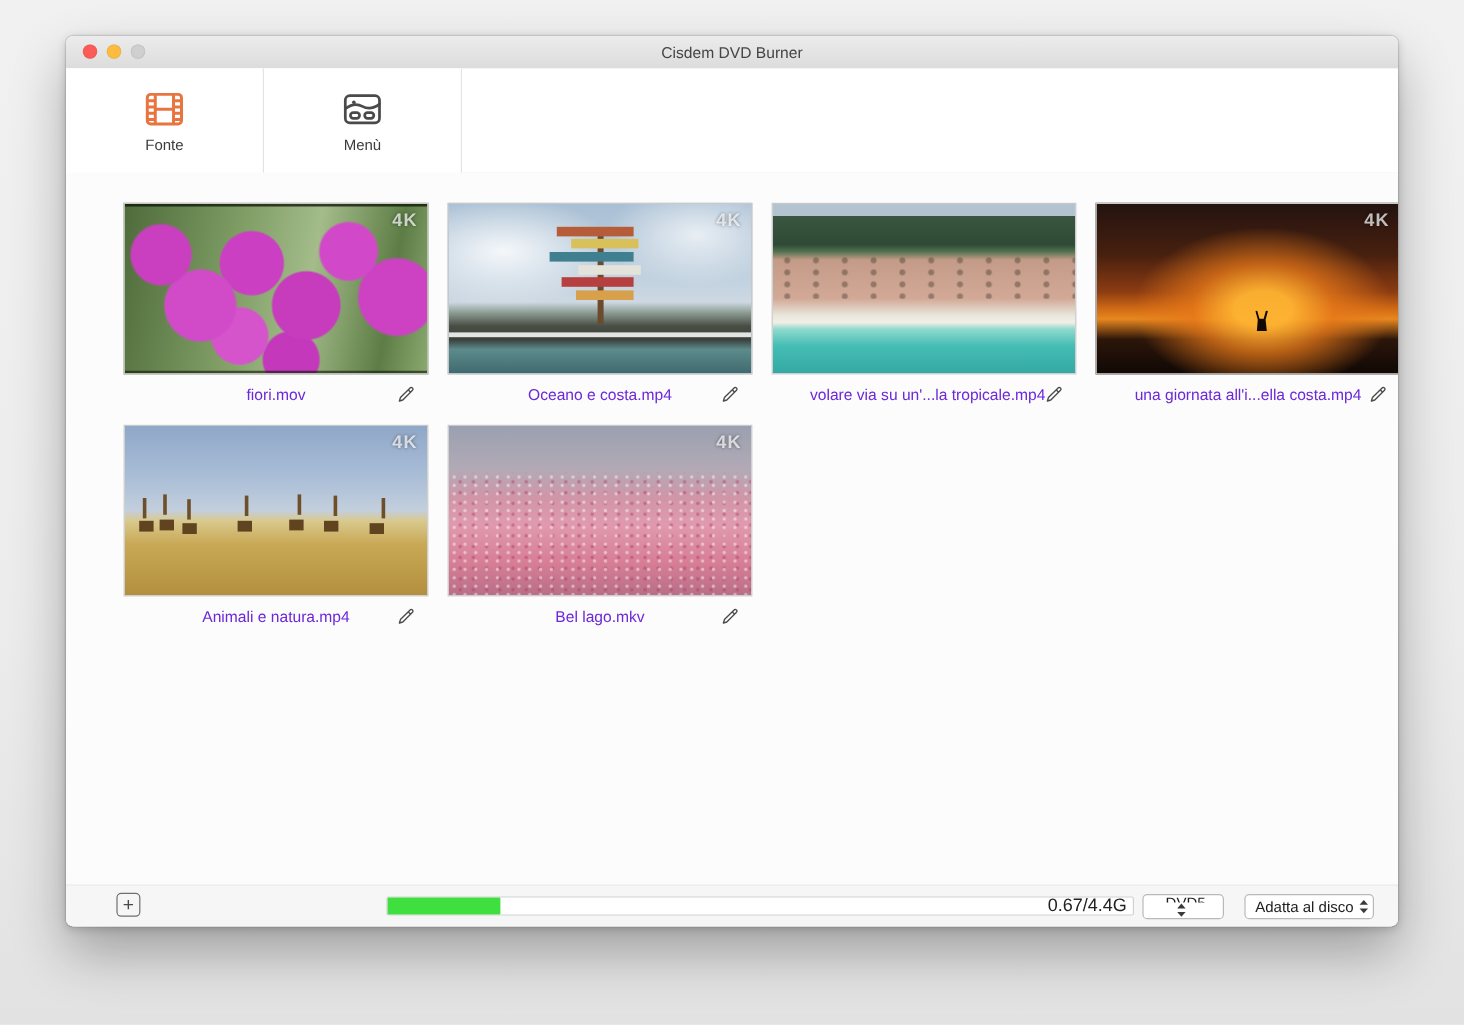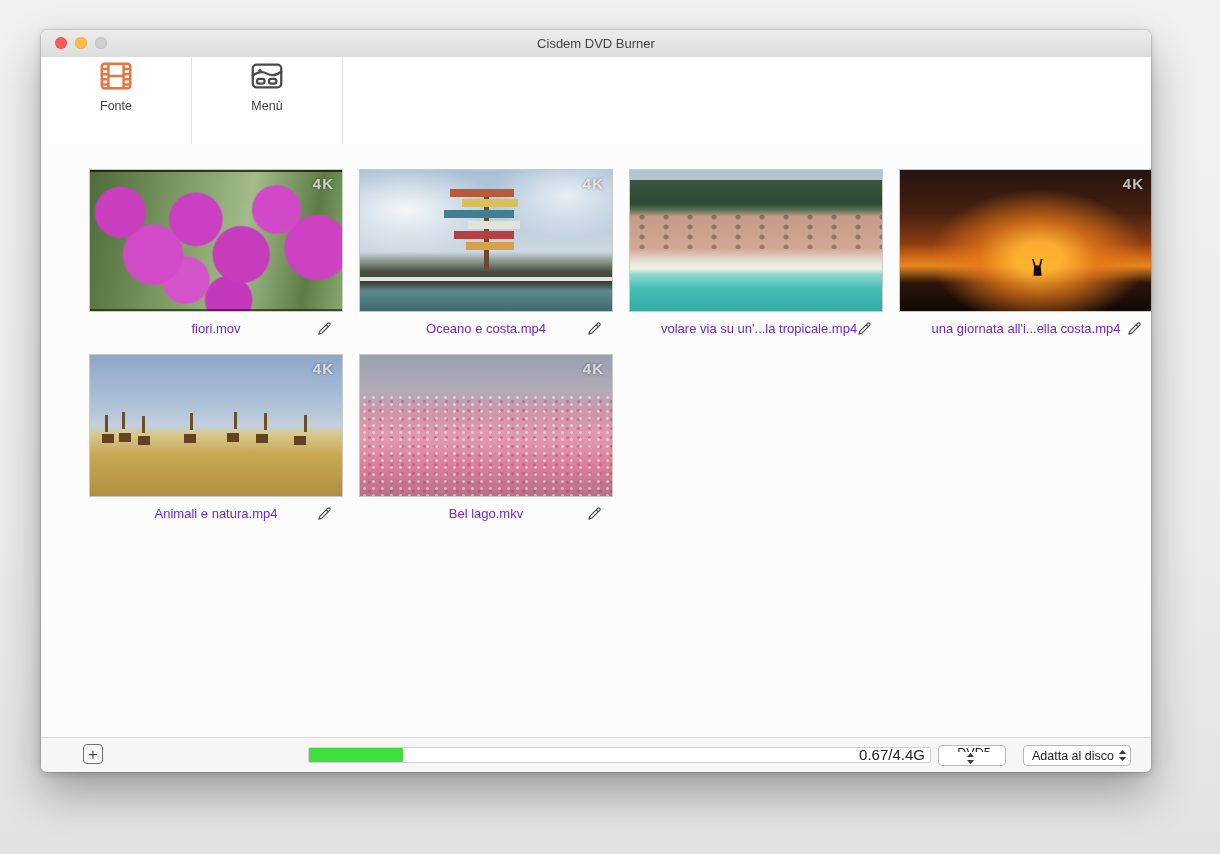--- a/index.html
+++ b/index.html
@@ -5,21 +5,21 @@
   html,body{margin:0;padding:0;}
   body{
     width:1220px;height:854px;
     background:linear-gradient(180deg,#f1f1f1 0%,#ececec 60%,#e2e2e2 100%);
     font-family:"Liberation Sans","DejaVu Sans",sans-serif;
     -webkit-font-smoothing:antialiased;
     overflow:hidden;
   }
   .stage{position:relative;width:1220px;height:854px;}
   .window{
-    position:absolute;left:41px;top:30px;width:1110px;height:742px;
+    position:absolute;left:55px;top:30px;width:1110px;height:742px;
     background:#fcfcfc;border-radius:6px;
     box-shadow:0 22px 45px rgba(0,0,0,.30),0 2px 8px rgba(0,0,0,.18),0 0 0 1px rgba(0,0,0,.10);
   }
   
   .titlebar{
     position:absolute;left:0;top:0;right:0;height:27px;
     background:linear-gradient(#ececec,#dcdcdc);
     border-bottom:1px solid #c3c3c3;
     border-radius:6px 6px 0 0;
   }
@@ -31,23 +31,23 @@
   .wtitle{
     position:absolute;left:0;right:0;top:0;height:27px;line-height:27px;
     text-align:center;font-size:13px;color:#454545;
   }
   
   .toolbar{
     position:absolute;left:0;top:27px;right:0;height:87px;background:#ffffff;
     border-bottom:1px solid #dcdcdc;display:flex;
   }
   .tab{
-    width:151px;height:87px;box-sizing:border-box;border-right:1px solid #e4e4e4;
+    width:165px;height:87px;box-sizing:border-box;border-right:1px solid #e4e4e4;
     display:flex;flex-direction:column;align-items:center;justify-content:flex-start;
-    cursor:default;background:#fff;
+    padding-top:15px;cursor:default;background:#fff;
   }
   .tab .ticon{width:38px;height:38px;color:#4a4a4a;}
   .tab.active .ticon{color:var(--accent,#e87540);}
   .tab .tlabel{margin-top:4px;font-size:12.5px;color:#3c3c3c;}
   
   .content{position:absolute;left:0;top:114px;right:0;bottom:34px;background:#fcfcfc;overflow:hidden;}
   .grid{
     position:absolute;left:23px;top:25px;
     display:grid;grid-template-columns:repeat(4,254px);column-gap:16px;row-gap:9px;
   }

